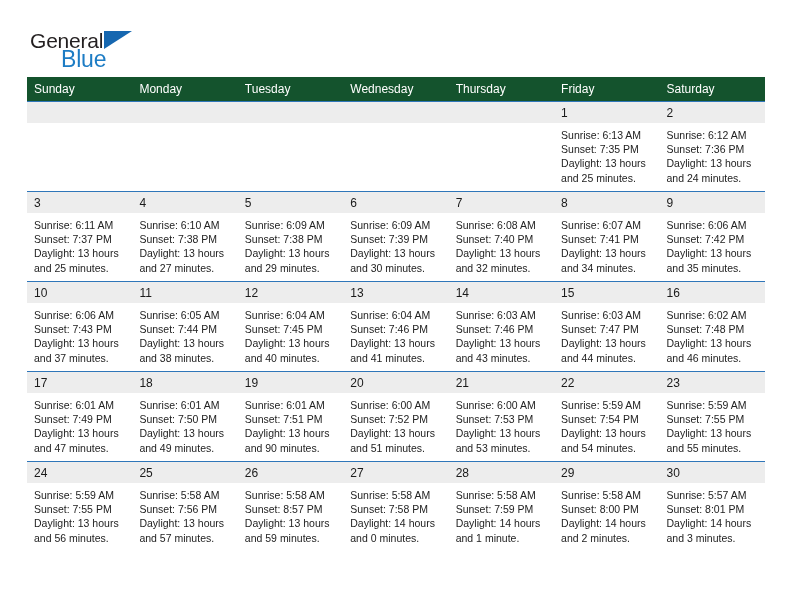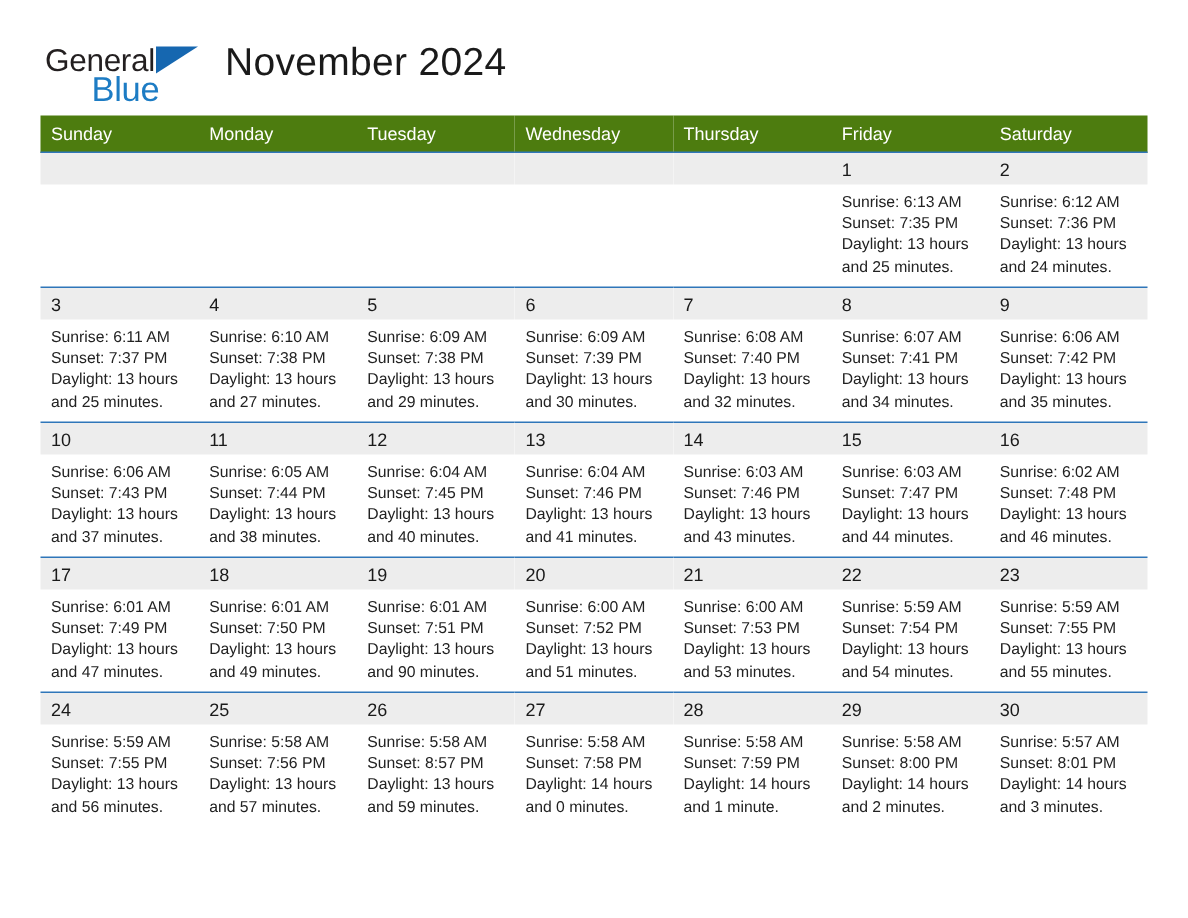--- a/index.html
+++ b/index.html
@@ -19,20 +19,21 @@
     width: 792px;
     height: 612px;
     box-sizing: border-box;
     padding: 0 27px;
   }
 
   
   .header {
     display: flex;
     align-items: flex-start;
+    justify-content: space-between;
     padding-top: 26px;
     height: 74px;
     box-sizing: border-box;
   }
   .brand {
     position: relative;
     width: 120px;
     height: 46px;
     margin-left: 3px;
   }
@@ -84,21 +85,21 @@
   }
 
   
   .calendar {
     width: 738px;
     border-collapse: collapse;
     table-layout: fixed;
     margin-top: 3px;
   }
   .calendar th {
-    background: #4d7c0f;
+    background: #14532d;
     color: #ffffff;
     font-weight: normal;
     font-size: 12px;
     line-height: 14px;
     text-align: left;
     padding: 5px 0 5px 7px;
     height: 20px;
     box-sizing: border-box;
   }
   .calendar td {
@@ -136,21 +137,20 @@
 
 <div class="page">
 
   <div class="header">
     <div class="brand">
       <span class="brand-general">General</span>
       <span class="brand-flag"></span>
       <span class="brand-blue">Blue</span>
     </div>
     <div class="title-block">
-      <h1 class="cal-title">November 2024</h1>
     </div>
   </div>
 
   <table class="calendar">
     <thead>
       <tr>
         <th>Sunday</th>
         <th>Monday</th>
         <th>Tuesday</th>
         <th>Wednesday</th>

